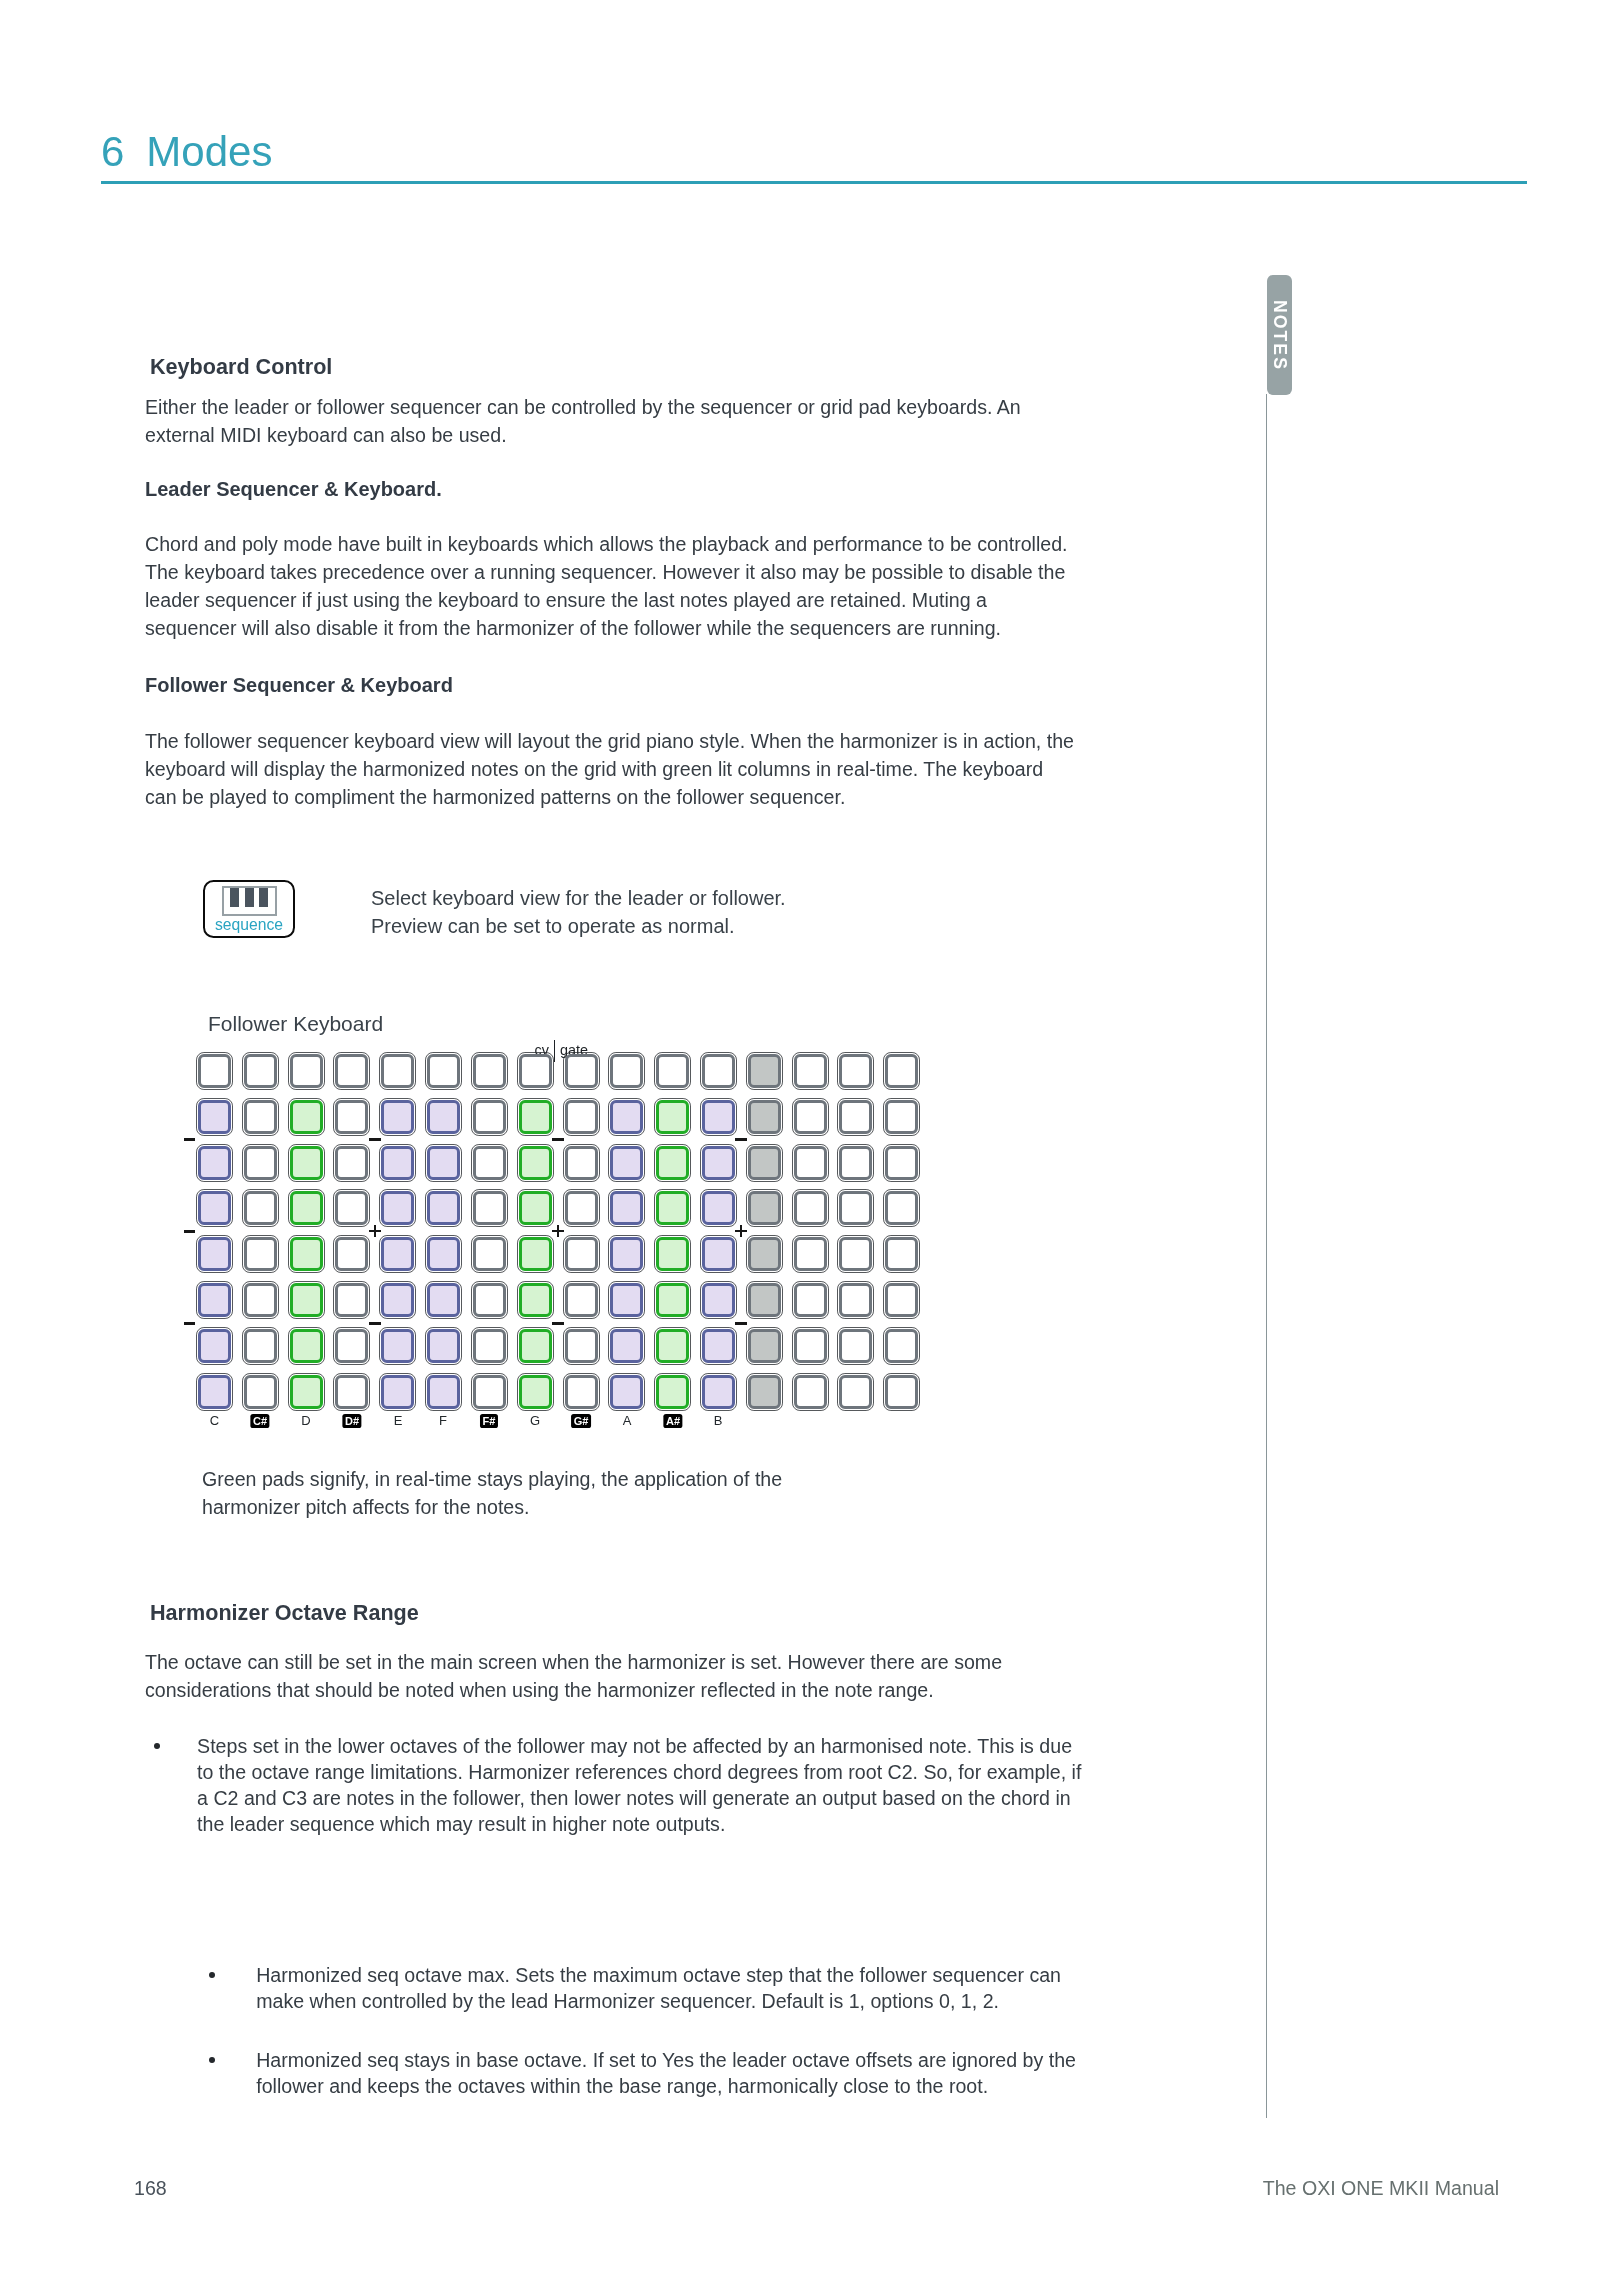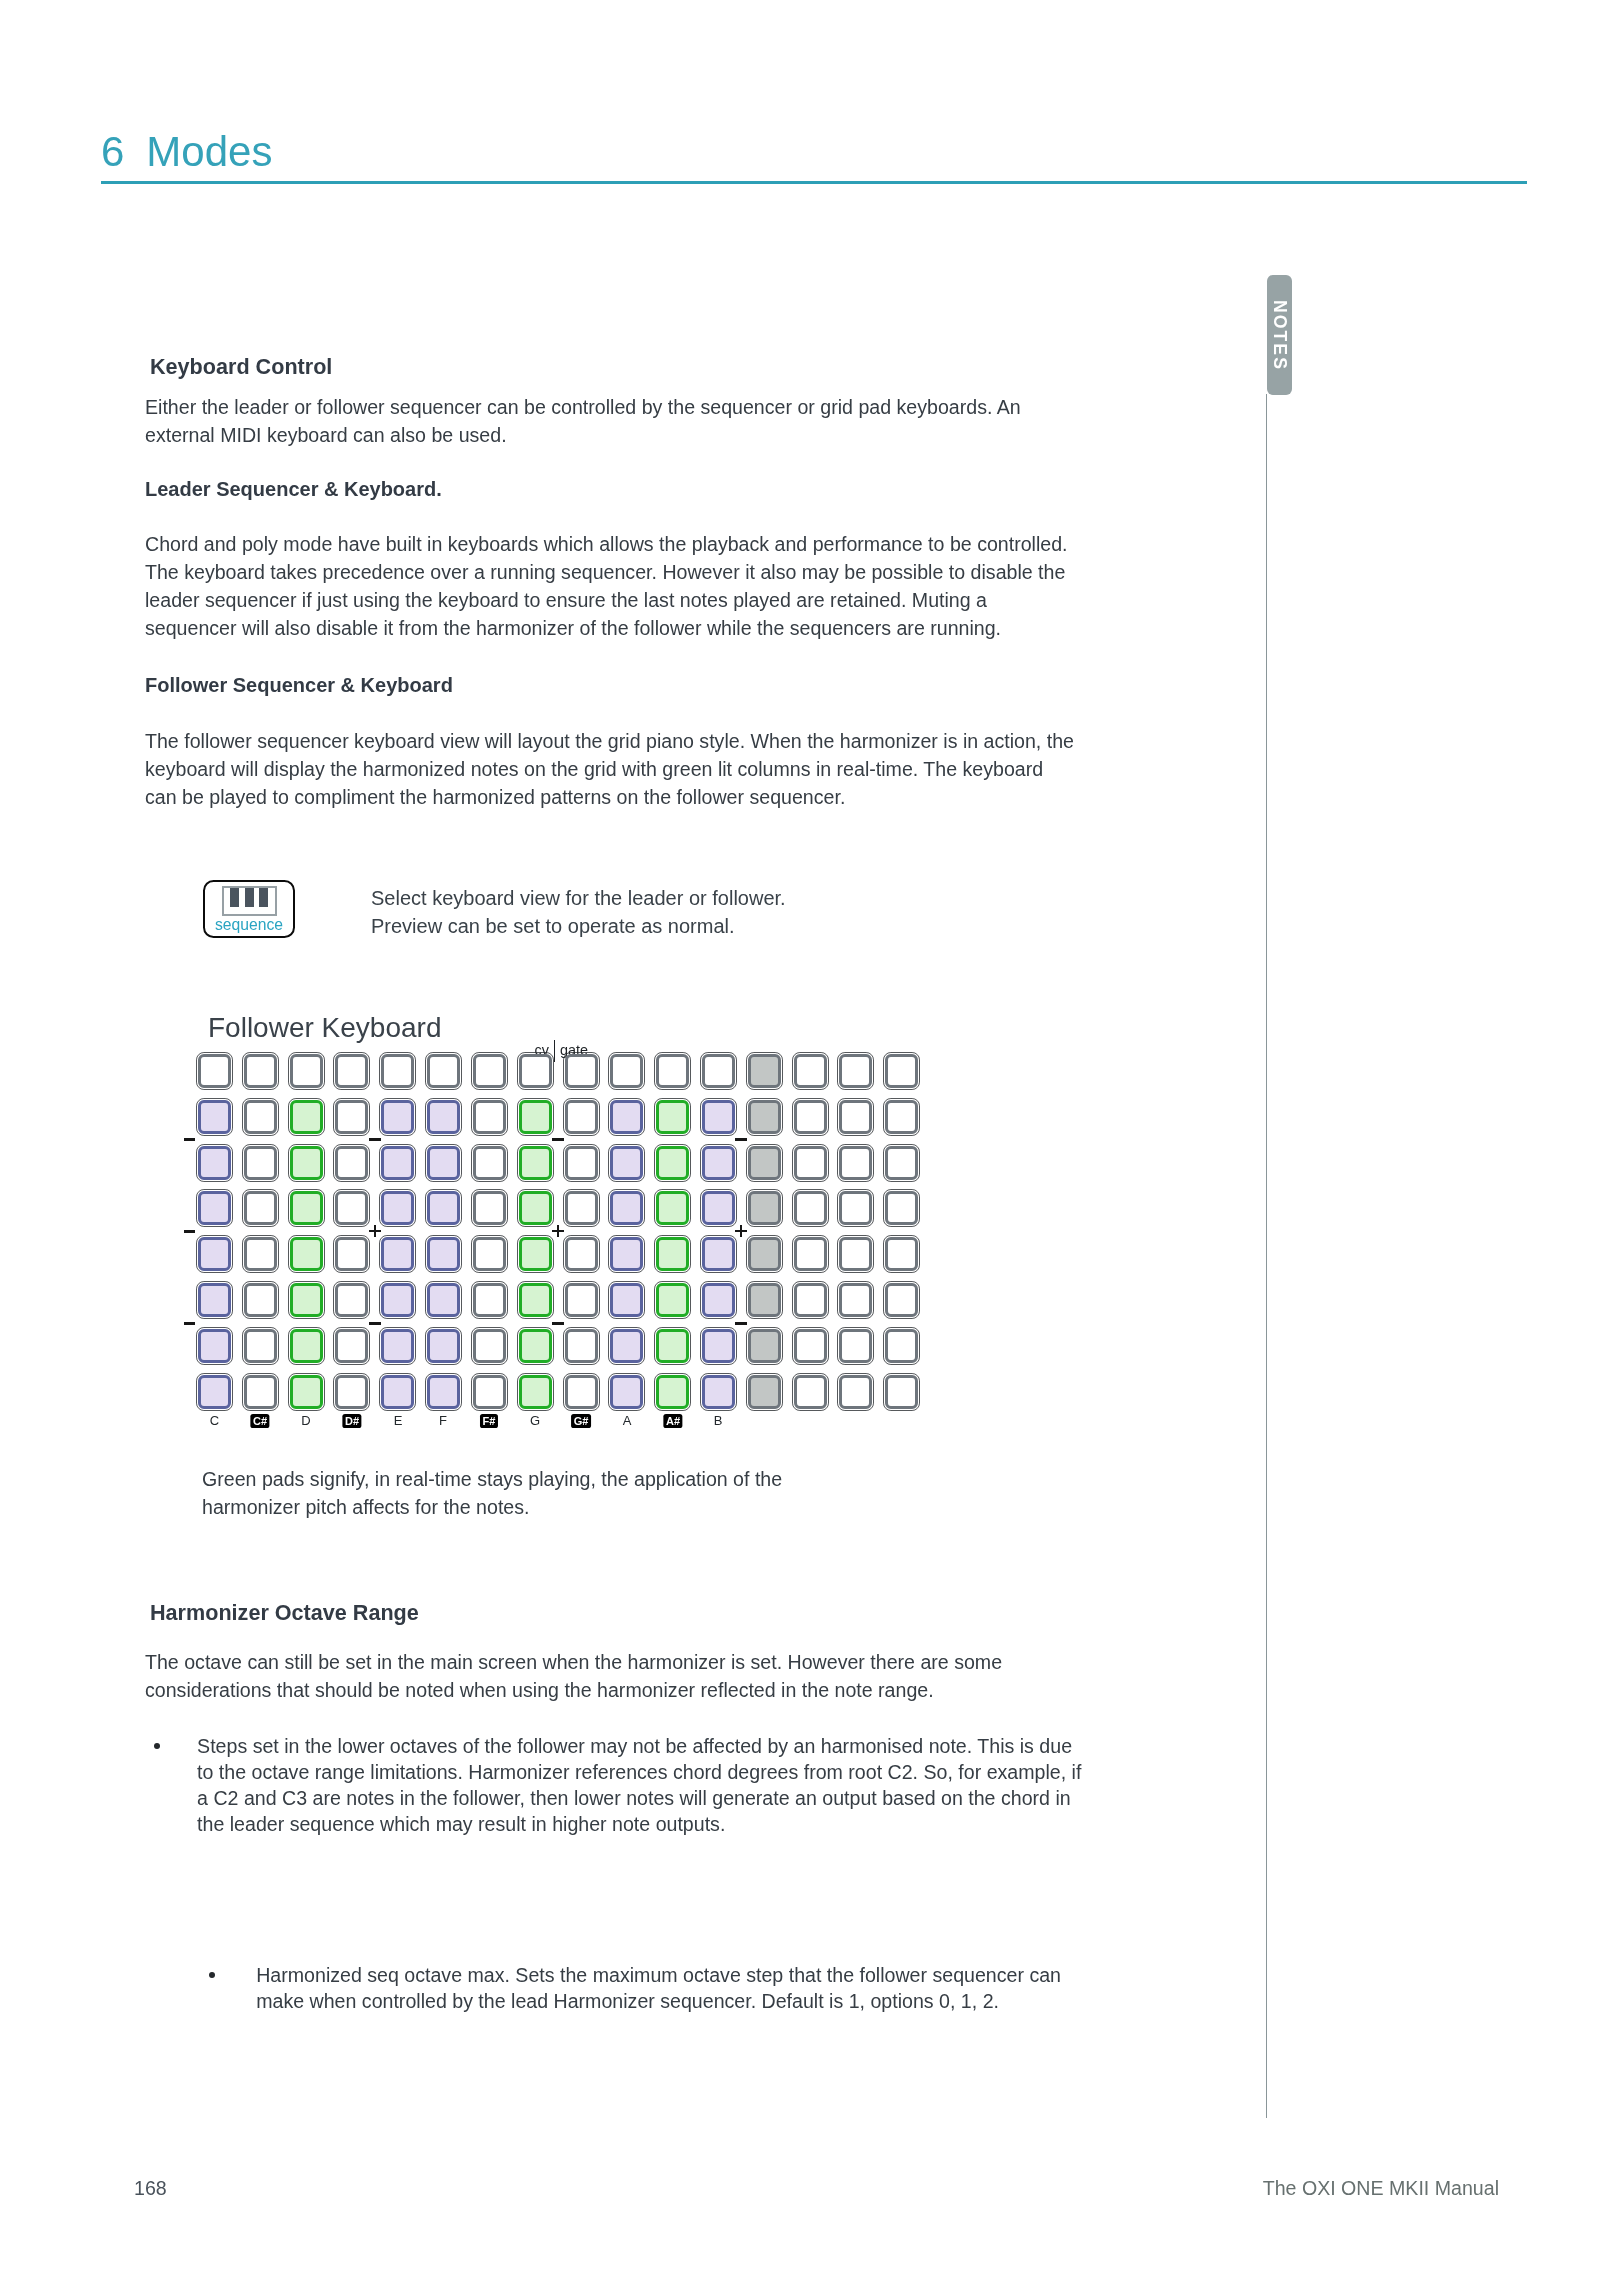--- a/index.html
+++ b/index.html
@@ -29,21 +29,21 @@
                border:2.6px solid #0B0B0B;border-radius:10.5px;background:#fff;}
   .preview-keys{position:relative;width:55px;height:30px;margin:3.9px auto 0;box-sizing:border-box;
                 border:2px solid #97A0A5;background:#fff;}
   .preview-keys i{position:absolute;top:0;width:9.2px;height:19.6px;background:#4A545E;}
   .preview-keys i:nth-child(1){left:6.5px}
   .preview-keys i:nth-child(2){left:21px}
   .preview-keys i:nth-child(3){left:35px}
   .preview-label{text-align:center;font-size:15.7px;line-height:17px;color:#2AA4C2;}
   .callout-text{position:absolute;left:371px;top:885px;font-size:20px;line-height:27.5px;color:#3A4249;}
 
-  .fig-title{position:absolute;left:208px;top:1012px;font-size:28px;color:#3A424A;}
+  .fig-title{position:absolute;left:208px;top:1012px;font-size:21px;color:#3A424A;}
 
   
   .cvgate-cv{position:absolute;left:484px;top:1042px;width:65px;text-align:right;
              font-size:14.4px;color:#1E2226;}
   .cvgate-bar{position:absolute;left:554px;top:1040px;width:1.3px;height:22px;background:#1E2226;}
   .cvgate-gate{position:absolute;left:560px;top:1042px;font-size:14.4px;color:#1E2226;}
 
   
   .grid{position:absolute;left:198px;top:1054px;width:720px;height:393px;}
   .pad{position:absolute;width:33px;height:34px;box-sizing:border-box;border:3.9px solid #6E757C;
@@ -291,18 +291,23 @@
     <div class="b-text">Steps set in the lower octaves of the follower may not be affected by an harmonised note. This is due
 to the octave range limitations. Harmonizer references chord degrees from root C2. So, for example, if
 a C2 and C3 are notes in the follower, then lower notes will generate an output based on the chord in
 the leader sequence which may result in higher note outputs.</div>
   </div>
   <div class="b-row sub" style="top:1962px">
     <span class="b-dot"></span>
     <div class="b-text">Harmonized seq octave max. Sets the maximum octave step that the follower sequencer can
 make when controlled by the lead Harmonizer sequencer. Default is 1, options 0, 1, 2.</div>
   </div>
+  <div class="b-row sub" style="top:2047px">
+    <span class="b-dot"></span>
+    <div class="b-text">Harmonized seq stays in base octave. If set to Yes the leader octave offsets are ignored by the
+follower and keeps the octaves within the base range, harmonically close to the root.</div>
+  </div>
 
   <div class="footer-left">168</div>
   <div class="footer-right">The OXI ONE MKII Manual</div>
 
 </div>
 
 
 </body></html>

